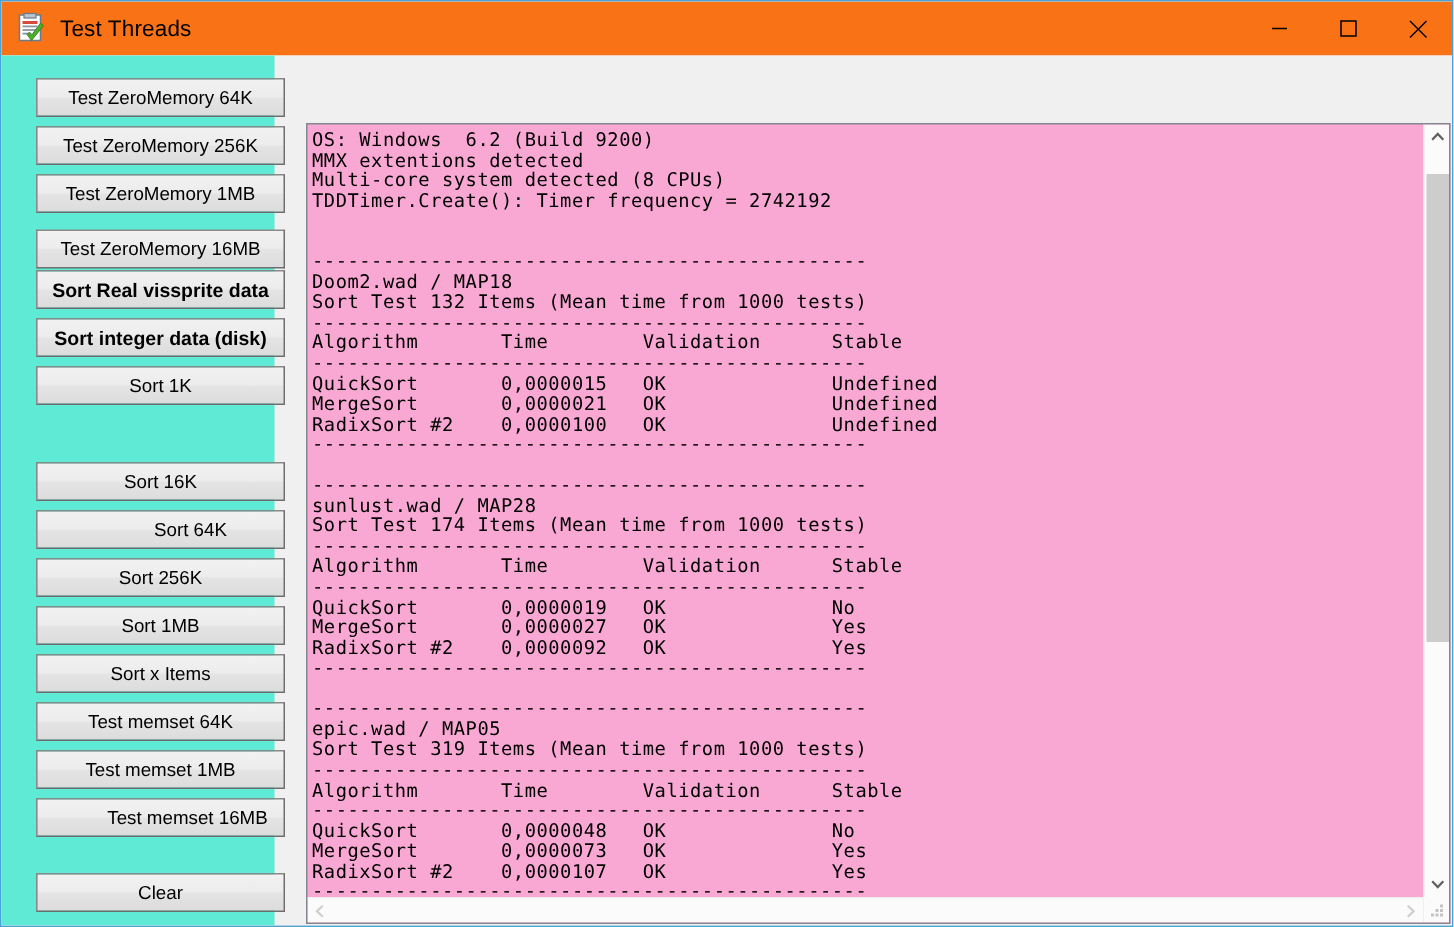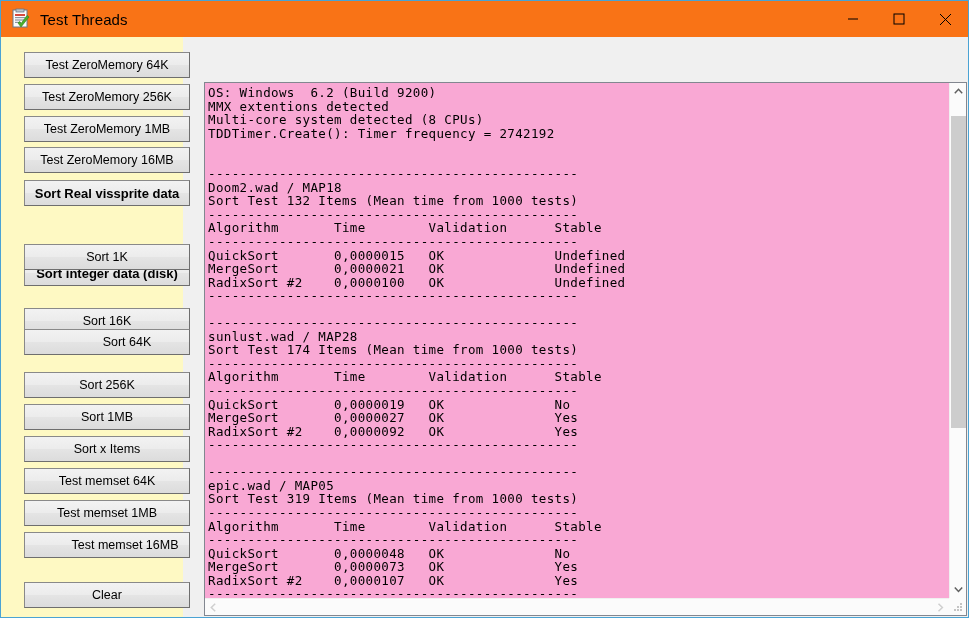--- a/index.html
+++ b/index.html
@@ -73,21 +73,21 @@
     background: #f0f0f0;
   }
 
   
   .sidebar {
     position: absolute;
     left: 0;
     top: 0;
     width: 182px;
     bottom: 0;
-    background: #fef9c3;
+    background: #5eead4;
     box-sizing: border-box;
   }
   .side-btn {
     position: absolute;
     left: 23px;
     width: 166px;
     height: 26px;
     box-sizing: border-box;
     background: linear-gradient(to bottom, #f2f2f2 0%, #ececec 48%, #e4e4e4 52%, #dcdcdc 100%);
     border: 1px solid #898989;
@@ -239,36 +239,36 @@
     <div class="sidebar" id="sidebar">
         <div class="side-btn" style="top: 15px;">
           <span>Test ZeroMemory 64K</span>
         </div>
         <div class="side-btn" style="top: 47px;">
           <span>Test ZeroMemory 256K</span>
         </div>
         <div class="side-btn" style="top: 79px;">
           <span>Test ZeroMemory 1MB</span>
         </div>
-        <div class="side-btn" style="top: 110px;">
+        <div class="side-btn" style="top: 116px;">
           <span>Test ZeroMemory 16MB</span>
         </div>
         <div class="side-btn bold" style="top: 143px;">
           <span>Sort Real vissprite data</span>
         </div>
-        <div class="side-btn bold" style="top: 175px; margin-top: 48px;">
+        <div class="side-btn bold" style="top: 175px;">
           <span>Sort integer data (disk)</span>
         </div>
         <div class="side-btn" style="top: 207px;">
           <span>Sort 1K</span>
         </div>
         <div class="side-btn" style="top: 271px;">
           <span>Sort 16K</span>
         </div>
-        <div class="side-btn" style="top: 292px; padding-left: 40px;">
+        <div class="side-btn" style="top: 303px; padding-left: 40px;">
           <span>Sort 64K</span>
         </div>
         <div class="side-btn" style="top: 335px;">
           <span>Sort 256K</span>
         </div>
         <div class="side-btn" style="top: 367px;">
           <span>Sort 1MB</span>
         </div>
         <div class="side-btn" style="top: 399px;">
           <span>Sort x Items</span>

